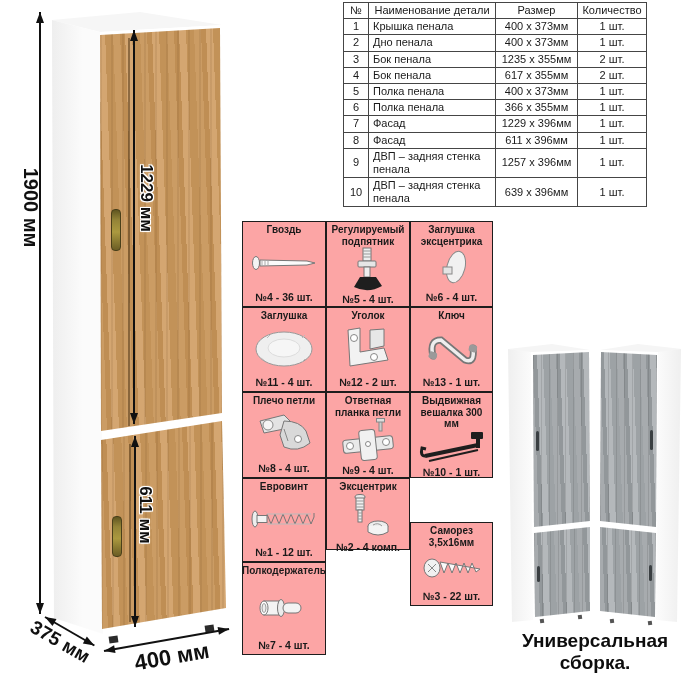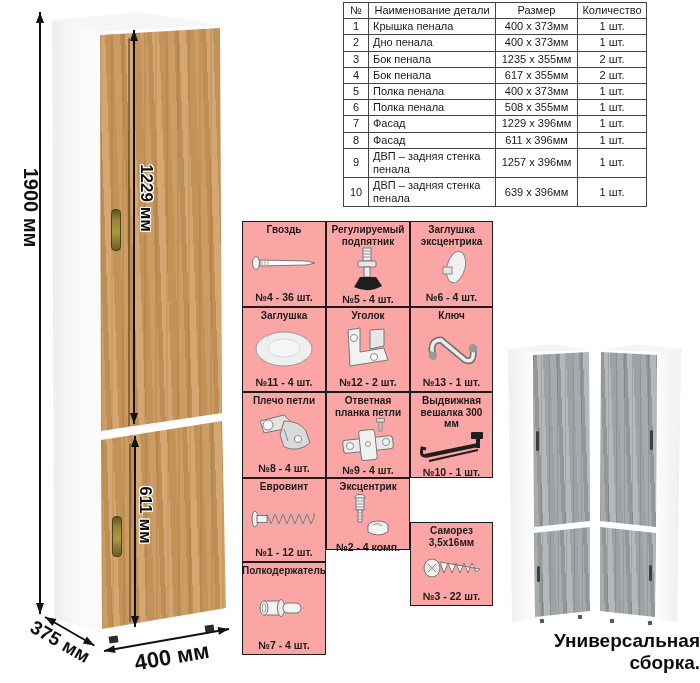--- a/index.html
+++ b/index.html
@@ -42,21 +42,21 @@
       display:flex;flex-direction:column;align-items:center;justify-content:space-between;}
   .hw-name{font-size:10px;font-weight:bold;line-height:1.15;text-align:center;padding:2px 1px 0;}
   .hw-ico{flex:1;display:flex;align-items:center;justify-content:center;}
   .hw-count{font-size:10.5px;font-weight:bold;padding:0 0 3px;}
 
   .foot{position:absolute;background:#2b2b2b;transform:rotate(-8deg);}
   .seam{position:absolute;width:2px;background:rgba(70,45,18,0.5);}
   .handle-bronze{position:absolute;border-radius:4px;border:1px solid #4a401a;
       background:linear-gradient(180deg,#5f5520,#938337 25%,#ab993f 55%,#6b5d24);}
   .handle-dark{position:absolute;border-radius:2px;background:#3a3f42;}
-  .caption{position:absolute;font-weight:bold;font-size:19px;text-align:right;color:#0d0d0d;}
+  .caption{position:absolute;font-weight:bold;font-size:19px;text-align:center;color:#0d0d0d;}
 </style>
 </head>
 <body>
 
 <div class="screen">
 
   <div>
     <div class="face" style="left:52px;top:11px;width:171px;height:22px;background:#f6f6f6;
                 clip-path:polygon(0px 9px,88px 1px,170px 14px,48px 21px);"></div>
     <div class="face" style="left:52px;top:20px;width:51px;height:615px;background:linear-gradient(90deg,#eeeeee,#fbfbfb 60%);
@@ -130,21 +130,21 @@
     </tr>
     <tr>
       <td>5</td>
       <td class="nm">Полка пенала</td>
       <td>400 х 373мм</td>
       <td>1 шт.</td>
     </tr>
     <tr>
       <td>6</td>
       <td class="nm">Полка пенала</td>
-      <td>508 х 355мм</td>
+      <td>366 х 355мм</td>
       <td>1 шт.</td>
     </tr>
     <tr>
       <td>7</td>
       <td class="nm">Фасад</td>
       <td>1229 х 396мм</td>
       <td>1 шт.</td>
     </tr>
     <tr>
       <td>8</td>

